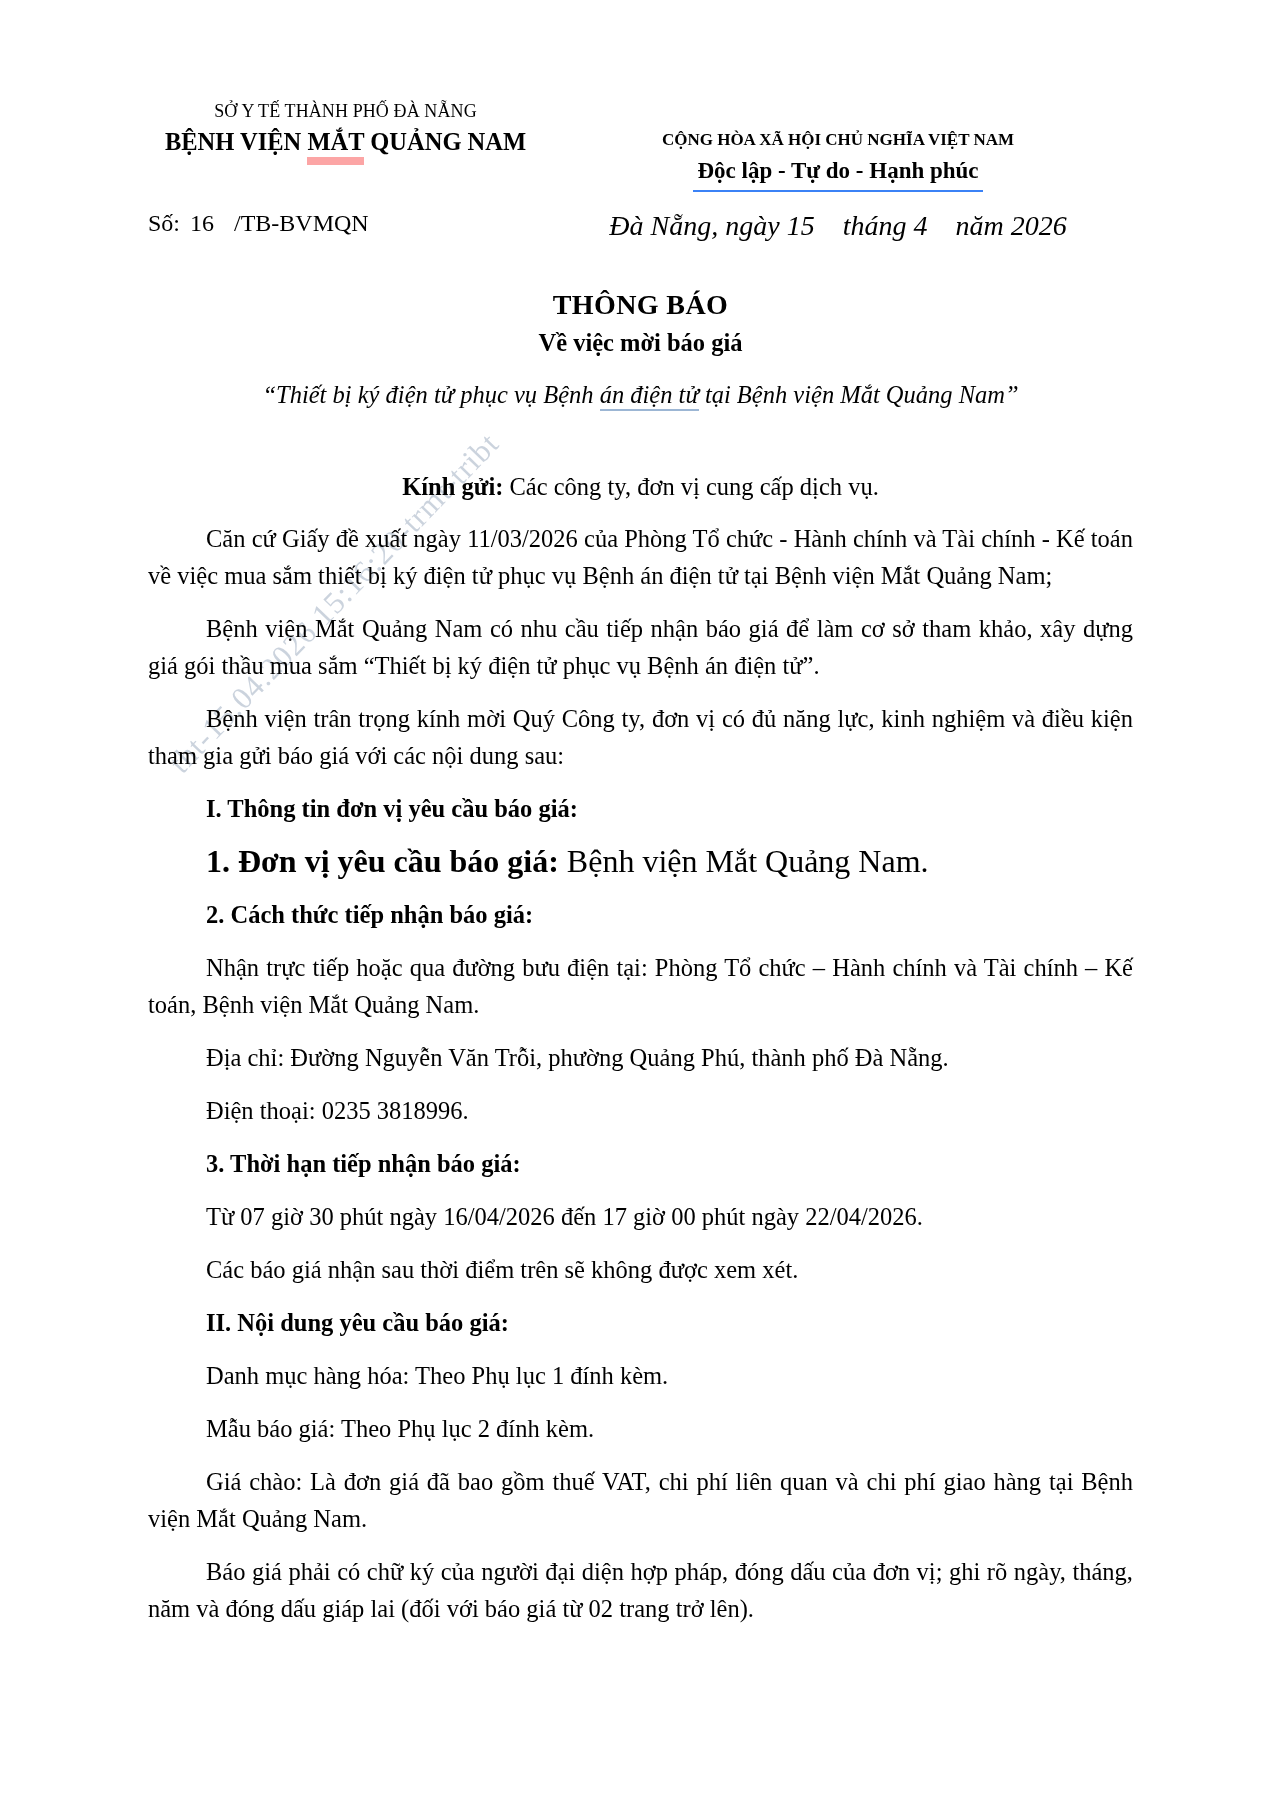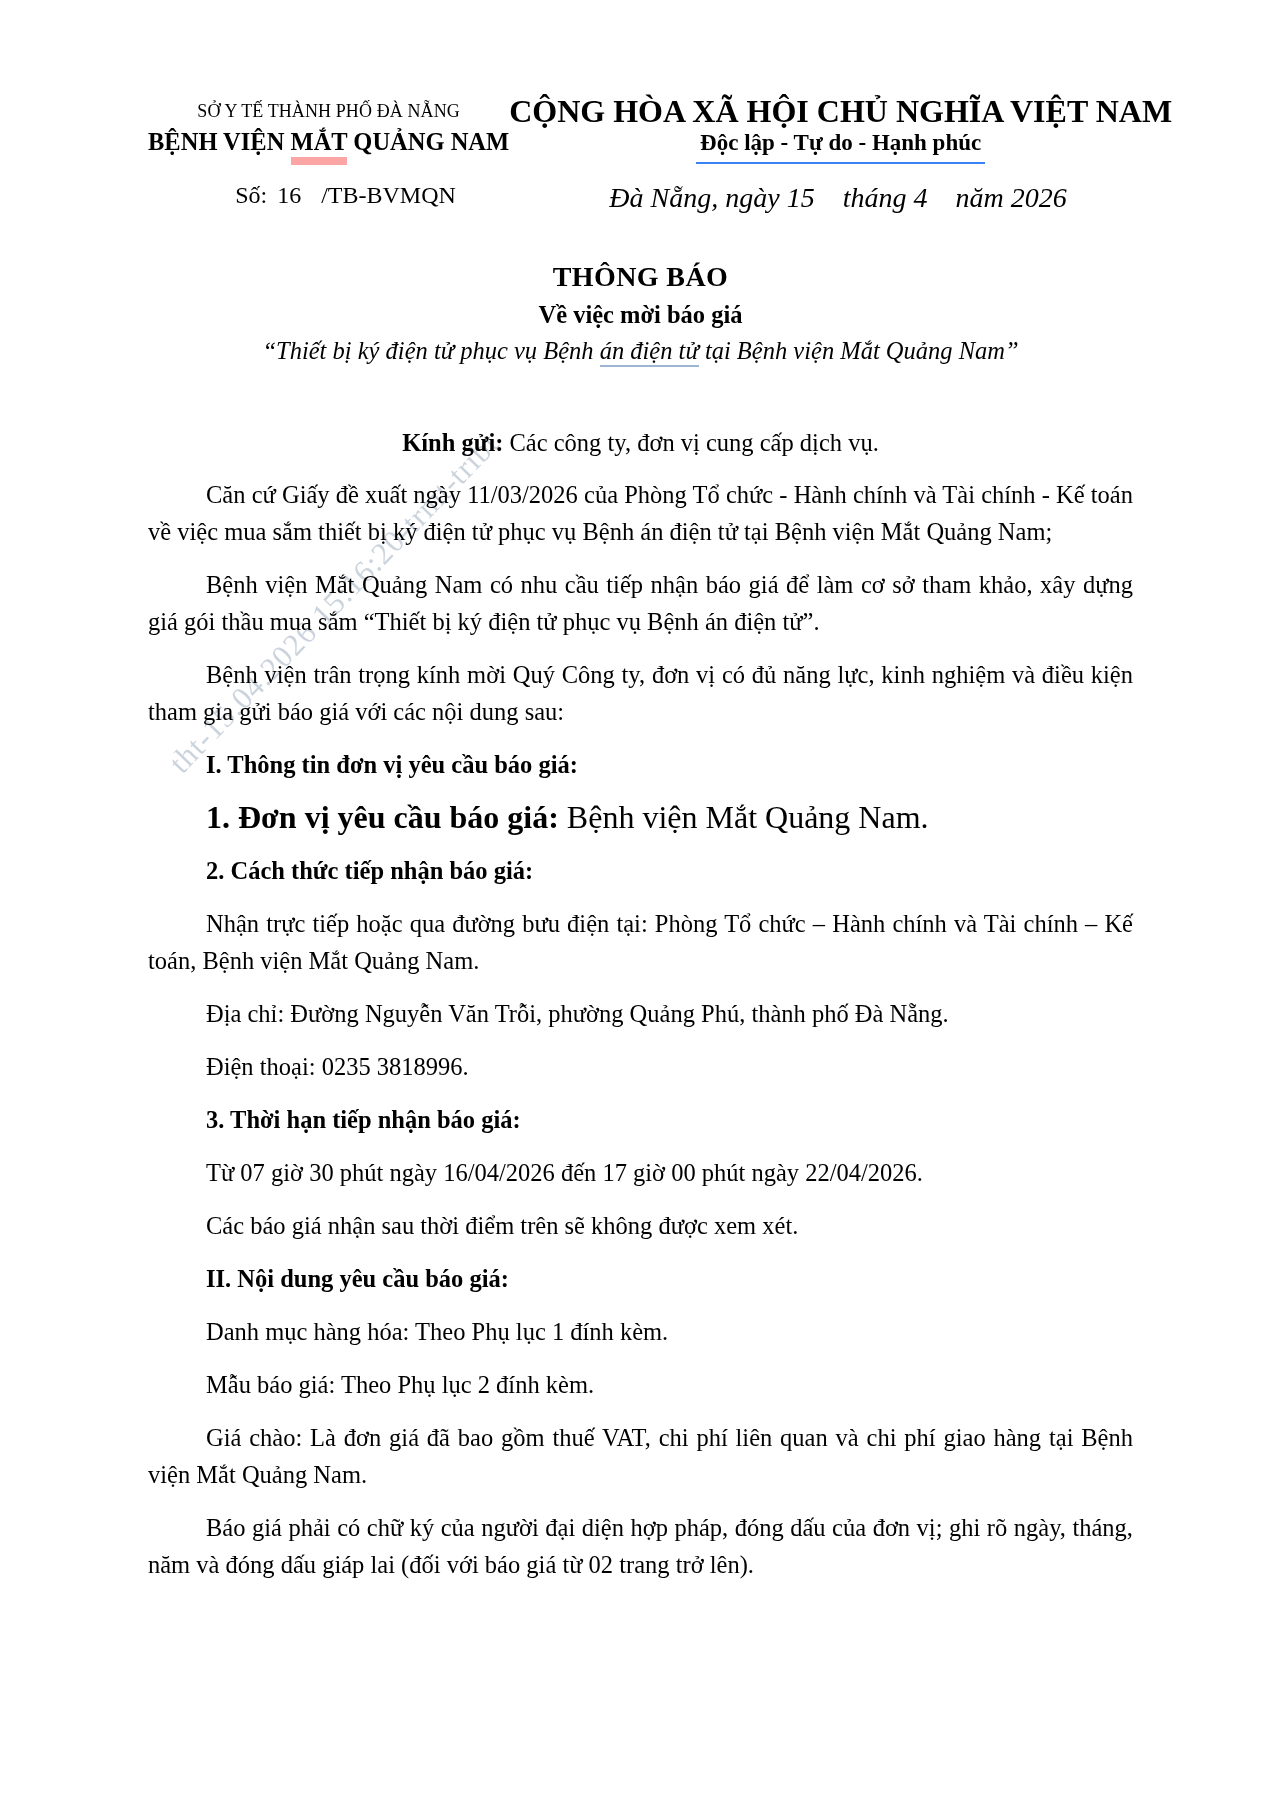--- a/index.html
+++ b/index.html
@@ -78,41 +78,41 @@
     font-size: 24.5px;
     line-height: 32px;
     white-space: nowrap;
   }
   .org-line2 .ul {
     border-bottom: 8px solid #fca5a5;
     padding-bottom: 2px;
   }
   .nation-line1 {
     font-weight: bold;
-    font-size: 32px;
+    font-size: 17px;
     line-height: 31px;
     white-space: nowrap;
+    margin-top: 28px;
   }
   .nation-line2 {
     font-weight: bold;
     font-size: 23px;
     line-height: 32px;
     white-space: nowrap;
     display: inline-block;
     border-bottom: 2px solid #3b82f6;
     padding: 0 4px 3px 4px;
   }
 
   .subheader {
     display: flex;
     margin-top: 18px;
   }
   .sh-left {
     width: 395px;
-    text-align: center;
     font-size: 24px;
     white-space: nowrap;
   }
   .sh-left .num { padding: 0 14px 0 4px; }
   .sh-right {
     flex: 1;
     text-align: center;
     font-style: italic;
     font-size: 28px;
     white-space: nowrap;
@@ -130,21 +130,21 @@
   .doc-subtitle {
     font-weight: bold;
     font-size: 24.5px;
     line-height: 34px;
     margin-top: 4px;
   }
   .doc-quote {
     font-style: italic;
     font-size: 24.5px;
     line-height: 34px;
-    margin-top: 2px;
+    margin-top: 18px;
     white-space: nowrap;
   }
   .doc-quote .bluemark {
     border-bottom: 2px solid #9cb6d4;
     padding-bottom: 1px;
   }
 
   
   .recipient {
     margin-top: 58px;

